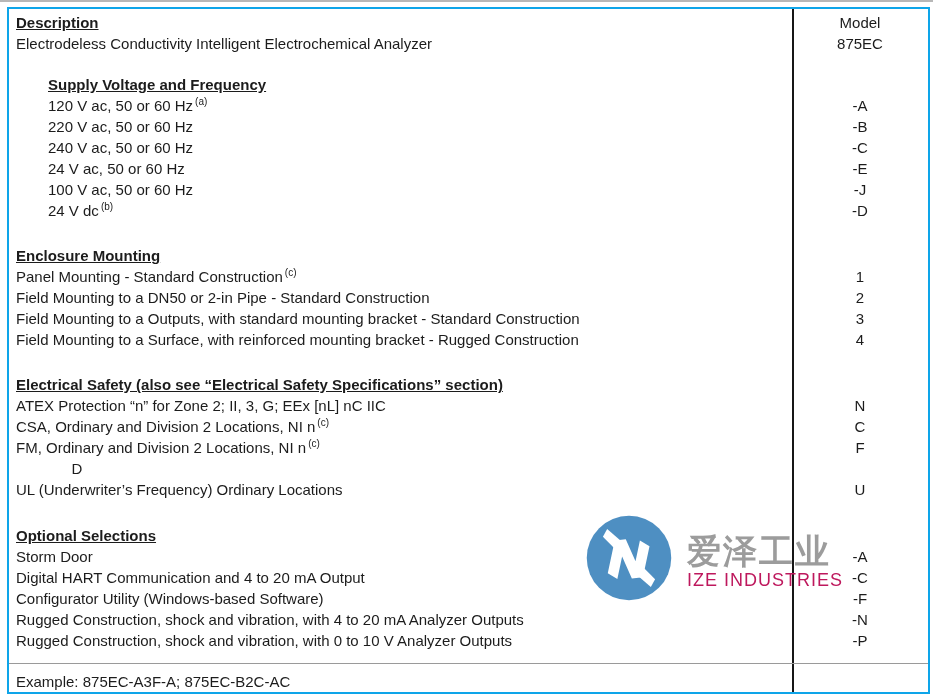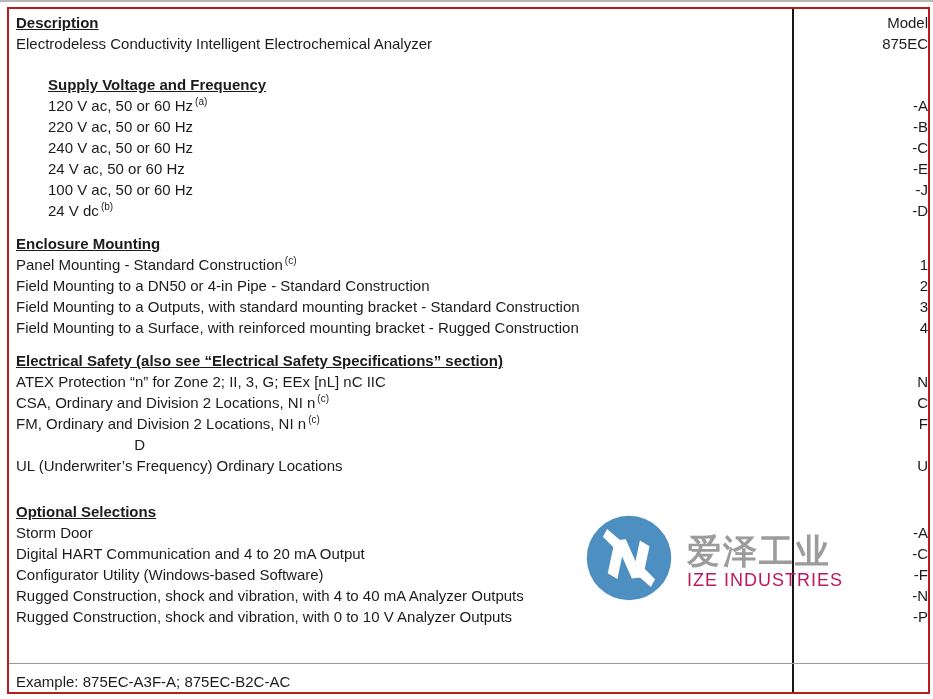--- a/index.html
+++ b/index.html
@@ -21,21 +21,21 @@
   .top-sliver {
     position: absolute;
     left: 0; top: 0;
     width: 933px; height: 2px;
     background: #b7b7b7;
   }
   #spec-table {
     position: absolute;
     left: 7px; top: 7px;
     width: 919px; height: 683px;
-    border: 2px solid #b91c1c;
+    border: 2px solid #0ea5e9;
     color: #1c1c1c;
     font-size: 15px;
     line-height: 21px;
   }
   .v-divider {
     position: absolute;
     top: 0; bottom: 0;
     left: 783px;
     width: 0;
     border-left: 2px solid #161616;
@@ -50,33 +50,33 @@
     align-items: baseline;
   }
   .desc {
     flex: 1 1 auto;
     padding-left: 7px;
     white-space: nowrap;
     overflow: hidden;
   }
   .code {
     flex: 0 0 136px;
-    text-align: right;
+    text-align: center;
     white-space: nowrap;
   }
   .heading {
     font-weight: bold;
     text-decoration: underline;
   }
   sup.fnote {
     font-size: 10px;
     line-height: 0;
     margin-left: 2px;
   }
-  .section { margin-top: 12px; }
+  .section { margin-top: 24px; }
   .section.s-first { margin-top: 20px; margin-left: 32px; }
   .section.s-last  { margin-top: 25px; }
   .example-row {
     position: absolute;
     left: 0; right: 0; bottom: 0;
     height: 29px;
     border-top: 1px solid #9a9a9a;
     box-sizing: border-box;
     padding: 7px 0 0 7px;
   }
@@ -161,21 +161,21 @@
       <div class="section">
         <div class="row">
           <div class="desc heading">Enclosure Mounting</div>
           <div class="code"></div>
         </div>
         <div class="row">
           <div class="desc"><span>Panel Mounting - Standard Construction</span><sup class="fnote">(c)</sup></div>
           <div class="code">1</div>
         </div>
         <div class="row">
-          <div class="desc"><span>Field Mounting to a DN50 or 4-in Pipe - Standard Construction</span><sup class="fnote"></sup></div>
+          <div class="desc"><span>Field Mounting to a DN50 or 2-in Pipe - Standard Construction</span><sup class="fnote"></sup></div>
           <div class="code">2</div>
         </div>
         <div class="row">
           <div class="desc"><span>Field Mounting to a Outputs, with standard mounting bracket - Standard Construction</span><sup class="fnote"></sup></div>
           <div class="code">3</div>
         </div>
         <div class="row">
           <div class="desc"><span>Field Mounting to a Surface, with reinforced mounting bracket - Rugged Construction</span><sup class="fnote"></sup></div>
           <div class="code">4</div>
         </div>
@@ -218,21 +218,21 @@
         </div>
         <div class="row">
           <div class="desc"><span>Digital HART Communication and 4 to 20 mA Output</span><sup class="fnote"></sup></div>
           <div class="code">-C</div>
         </div>
         <div class="row">
           <div class="desc"><span>Configurator Utility (Windows-based Software)</span><sup class="fnote"></sup></div>
           <div class="code">-F</div>
         </div>
         <div class="row">
-          <div class="desc"><span>Rugged Construction, shock and vibration, with 4 to 40 mA Analyzer Outputs</span><sup class="fnote"></sup></div>
+          <div class="desc"><span>Rugged Construction, shock and vibration, with 4 to 20 mA Analyzer Outputs</span><sup class="fnote"></sup></div>
           <div class="code">-N</div>
         </div>
         <div class="row">
           <div class="desc"><span>Rugged Construction, shock and vibration, with 0 to 10 V Analyzer Outputs</span><sup class="fnote"></sup></div>
           <div class="code">-P</div>
         </div>
       </div>
     </div>
 
     <div class="example-row">

